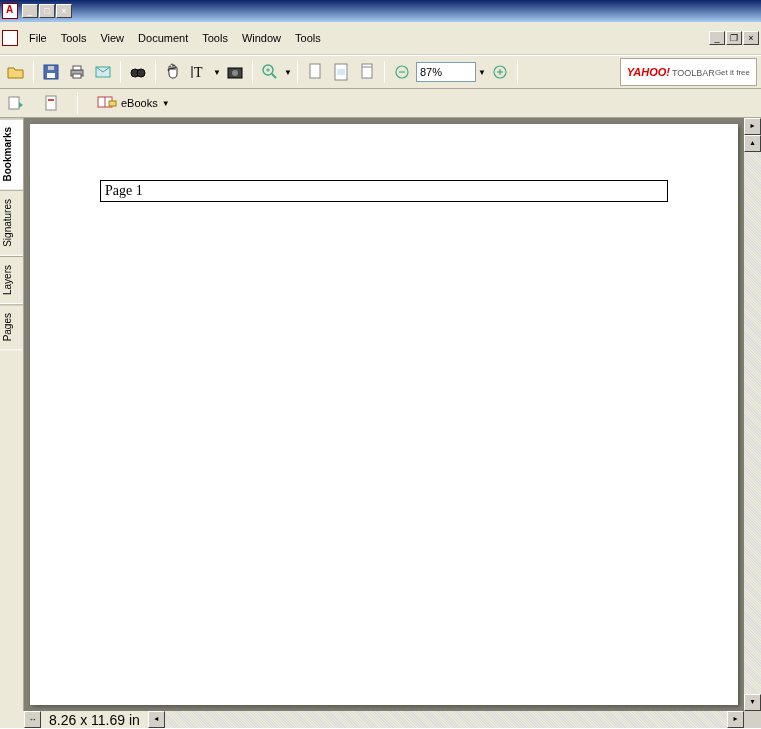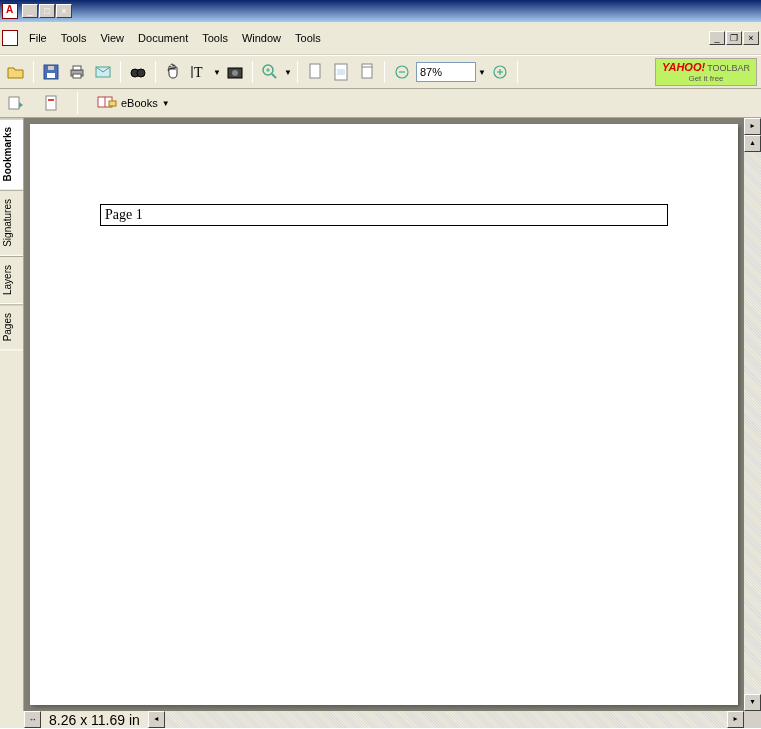--- a/index.html
+++ b/index.html
@@ -15,37 +15,37 @@
 .menubar { height: 24px; background: #ece9d8; display: flex; align-items: center; padding: 16px 2px; border-bottom: 1px solid #d4d0c8; }
 .menu-app-icon { width: 16px; height: 16px; margin-right: 4px; background: #fff; border: 1px solid #800; }
 .menu-item { padding: 2px 7px; cursor: pointer; }
 .menubar .win-controls { margin-left: auto; }
 
 .toolbar { background: #ece9d8; display: flex; align-items: center; padding: 2px 4px; border-top: 1px solid #fff; border-bottom: 1px solid #aca899; gap: 2px; }
 .tb-btn { width: 24px; height: 24px; display: flex; align-items: center; justify-content: center; cursor: pointer; border: 1px solid transparent; }
 .tb-sep { width: 1px; height: 22px; background: #aca899; margin: 0 3px; border-right: 1px solid #fff; }
 .tb-drop { width: 8px; font-size: 8px; color: #000; cursor: pointer; text-align: center; }
 .zoom-input { width: 60px; height: 20px; border: 1px solid #7f9db9; background: #fff; padding: 0 3px; font-size: 11px; }
-.yahoo-btn { margin-left: auto; border: 1px solid #aca899; background: #bef264; padding: 2px 6px; display: flex; flex-direction: column; align-items: center; cursor: pointer; height: 28px; justify-content: space-between; }
+.yahoo-btn { margin-left: auto; border: 1px solid #aca899; background: #ffffff; padding: 2px 6px; display: flex; flex-direction: row; align-items: center; cursor: pointer; height: 28px; justify-content: flex-start; }
 .yahoo-logo { color: #d00; font-weight: bold; font-size: 11px; font-style: italic; }
 .yahoo-sub { font-size: 8px; color: #555; }
 
 .toolbar2 { background: #ece9d8; display: flex; align-items: center; padding: 2px 4px; gap: 11px; border-bottom: 1px solid #aca899; }
 .ebooks-btn { display: flex; align-items: center; gap: 4px; cursor: pointer; padding: 2px 4px; border: 1px solid transparent; }
 
 .main-area { display: flex; height: 593px; }
 
 .nav-pane { width: 24px; background: #ece9d8; border-right: 1px solid #aca899; display: flex; flex-direction: column; }
 .nav-tab { writing-mode: vertical-rl; transform: rotate(180deg); padding: 8px 2px; font-size: 10px; background: #ece9d8; border-top: 1px solid #fff; border-bottom: 1px solid #aca899; cursor: pointer; text-align: center; }
 .nav-tab.active { background: #fff; font-weight: bold; }
 
 .doc-area { flex: 1; background: #817f74; position: relative; display: flex; }
 .page-wrap { flex: 1; padding: 6px; overflow: hidden; background: #817f74; position: relative; }
 .page { background: #fff; width: 100%; height: 100%; box-shadow: 2px 2px 4px rgba(0,0,0,0.3); padding: 56px 70px; font-family: "Times New Roman", serif; font-size: 14px; }
-.page-header { border: 1px solid #000; padding: 2px 4px; margin-bottom: 6px; margin-top: 24px; }
+.page-header { border: 1px solid #000; padding: 2px 4px; margin-bottom: 6px; }
 .page-text { }
 
 .scroll-v { width: 17px; background: #ece9d8; display: flex; flex-direction: column; }
 .scroll-h-row { height: 17px; display: flex; background: #ece9d8; }
 .scroll-btn { width: 17px; height: 17px; background: #d4d0c8; border: 1px solid #fff; border-right-color: #404040; border-bottom-color: #404040; font-size: 8px; text-align: center; line-height: 14px; cursor: pointer; }
 .scroll-track { flex: 1; background: repeating-linear-gradient(45deg, #ece9d8, #ece9d8 1px, #ddd 1px, #ddd 2px); }
 .page-size { padding: 0 8px; font-size: 14px; display: flex; align-items: center; background: #ece9d8; min-width: 88px; }
 
 .statusbar { height: 26px; background: #ece9d8; border-top: 1px solid #fff; display: flex; align-items: center; padding: 0 8px; gap: 4px; }
 .nav-group { display: flex; align-items: center; gap: 3px; margin: 0 auto; }

